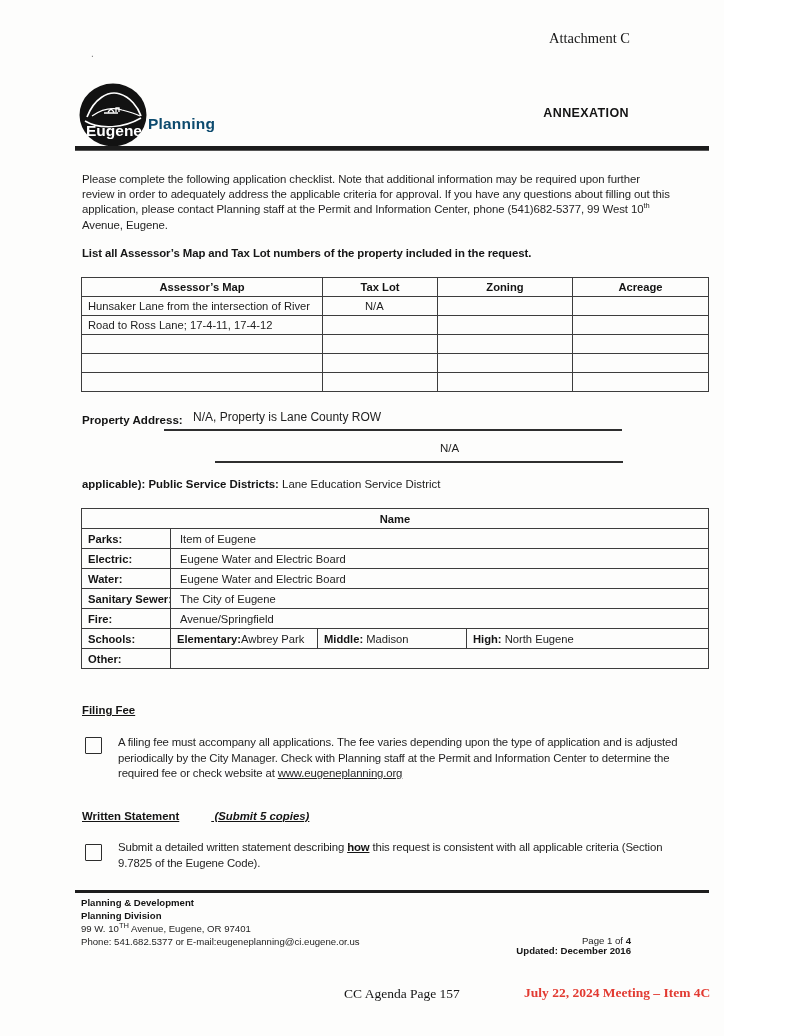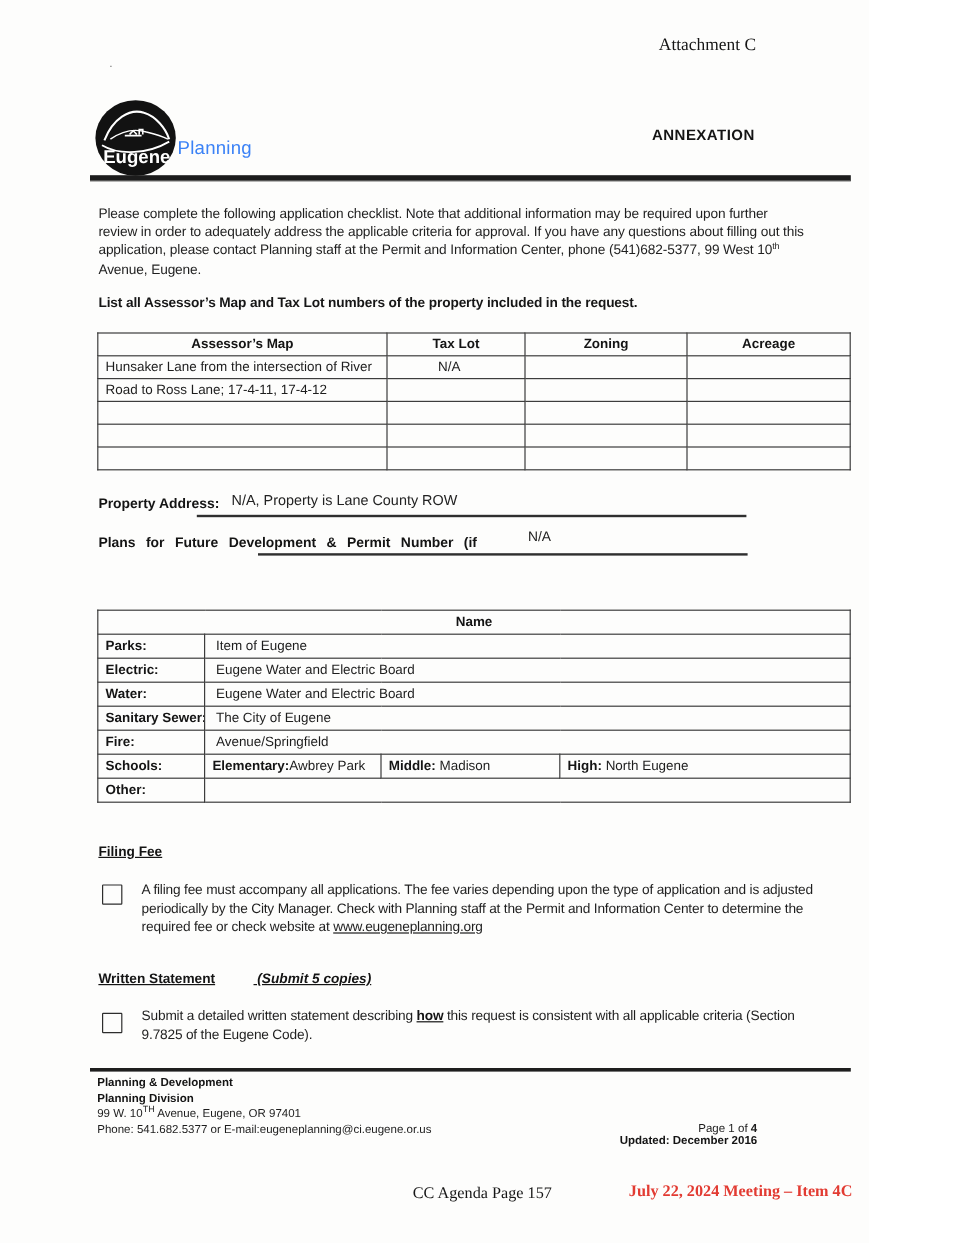--- a/index.html
+++ b/index.html
@@ -7,21 +7,21 @@
   .page {
     position:relative; width:724px; height:1036px; background:#fdfdfc;
     color:#1d1d1d; overflow:hidden;
   }
   .abs { position:absolute; }
 
   
   .attachment { top:30px; right:94px; font-family:"Liberation Serif", serif; font-size:14.5px; color:#161616; }
   .stray-dot { top:48px; left:91px; font-size:10px; color:#777; }
   .logo-svg { top:83px; left:78px; }
-  .planning-label { top:115px; left:148px; font-size:15.5px; font-weight:normal; color:#3b82f6; letter-spacing:0.2px; }
+  .planning-label { top:115px; left:148px; font-size:15.5px; font-weight:bold; color:#0c4a6e; letter-spacing:0.2px; }
   .annexation { top:106px; right:95px; font-size:12.5px; font-weight:bold; letter-spacing:0.4px; color:#141414; }
   .rule-top { top:146px; left:75px; width:634px; height:3.5px; background:#1c1c1c; border-bottom:1px solid #555; }
 
   
   .intro { top:172px; left:82px; width:640px; font-size:11.4px; line-height:15.2px; letter-spacing:-0.1px; color:#1f1f1f; }
   sup { font-size:7.5px; vertical-align:super; line-height:0; }
   .list-instruction { top:247px; left:82px; font-size:11.4px; font-weight:bold; letter-spacing:-0.1px; color:#161616; }
 
   
   table { border-collapse:collapse; table-layout:fixed; }
@@ -150,24 +150,27 @@
         <td></td>
         <td></td>
       </tr>
     </tbody>
   </table>
 
   <div class="abs field-label prop-label">Property Address:</div>
   <div class="abs prop-value">N/A, Property is Lane County ROW</div>
   <div class="abs prop-line"></div>
 
-  <div class="abs field-label plans-label">Plans  for  Future  Development  &amp;  Permit  Number  (if</div>
   <div class="abs plans-value">N/A</div>
   <div class="abs plans-line"></div>
 
+  <div class="abs applicable-row">
+    <span class="b">applicable): Public Service Districts:</span>
+    <span class="v">Lane Education Service District</span>
+  </div>
 
   <table class="abs t2">
     <colgroup>
         <col style="width:89px">
         <col style="width:147px">
         <col style="width:149px">
         <col style="width:242px">
       </colgroup>
     <thead>
       <tr>

